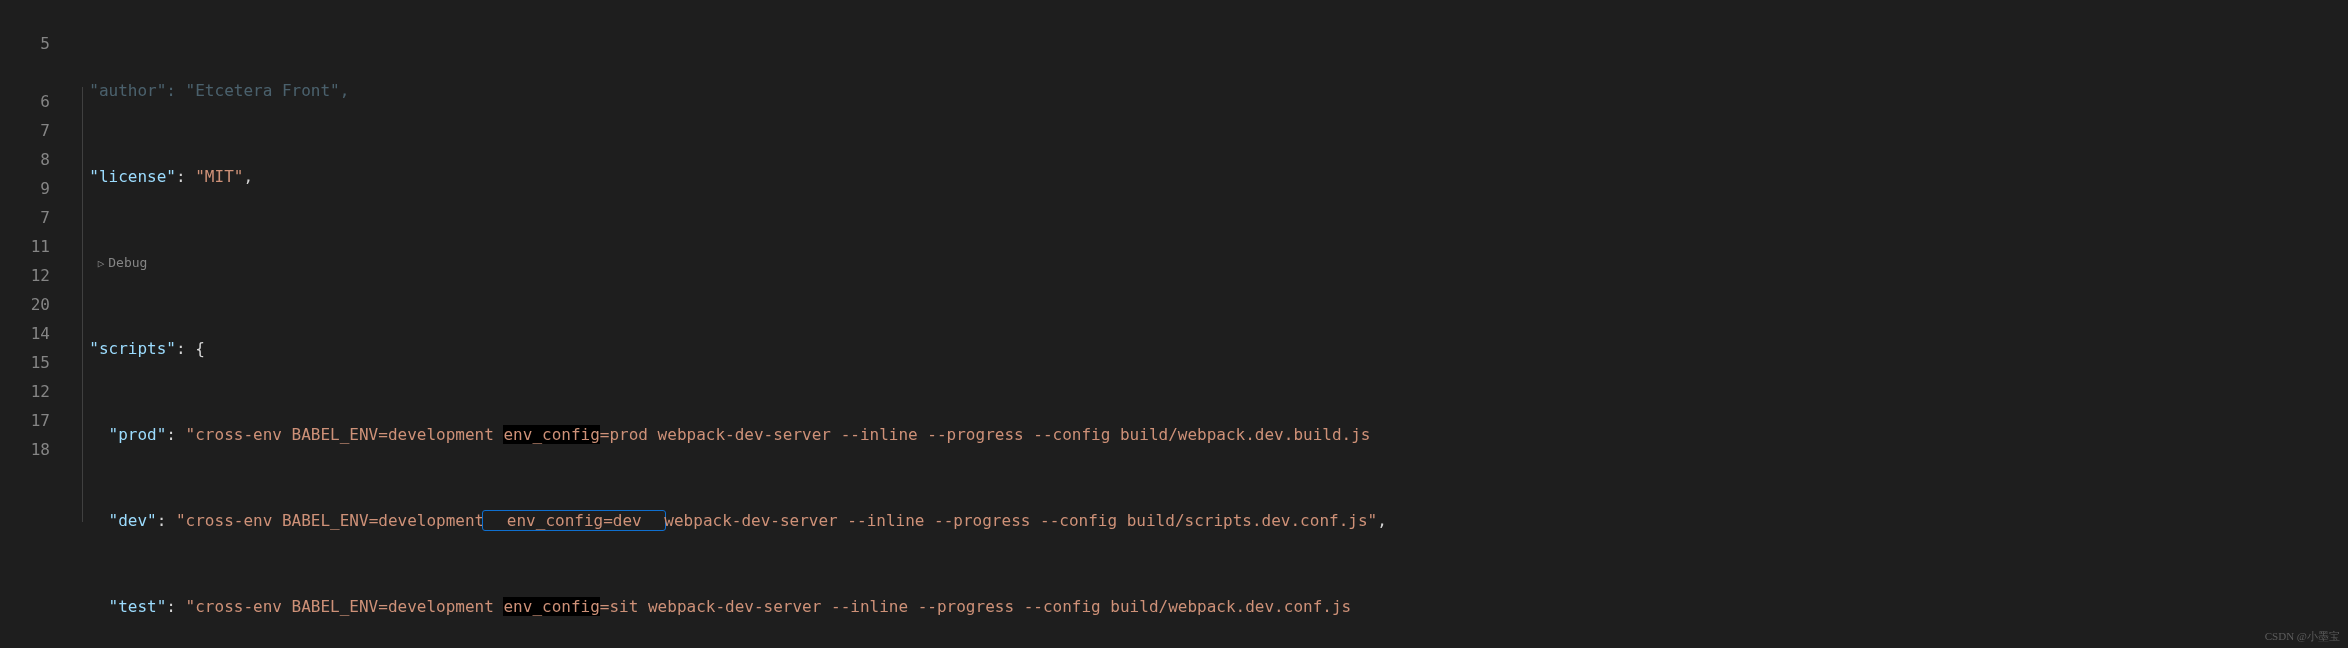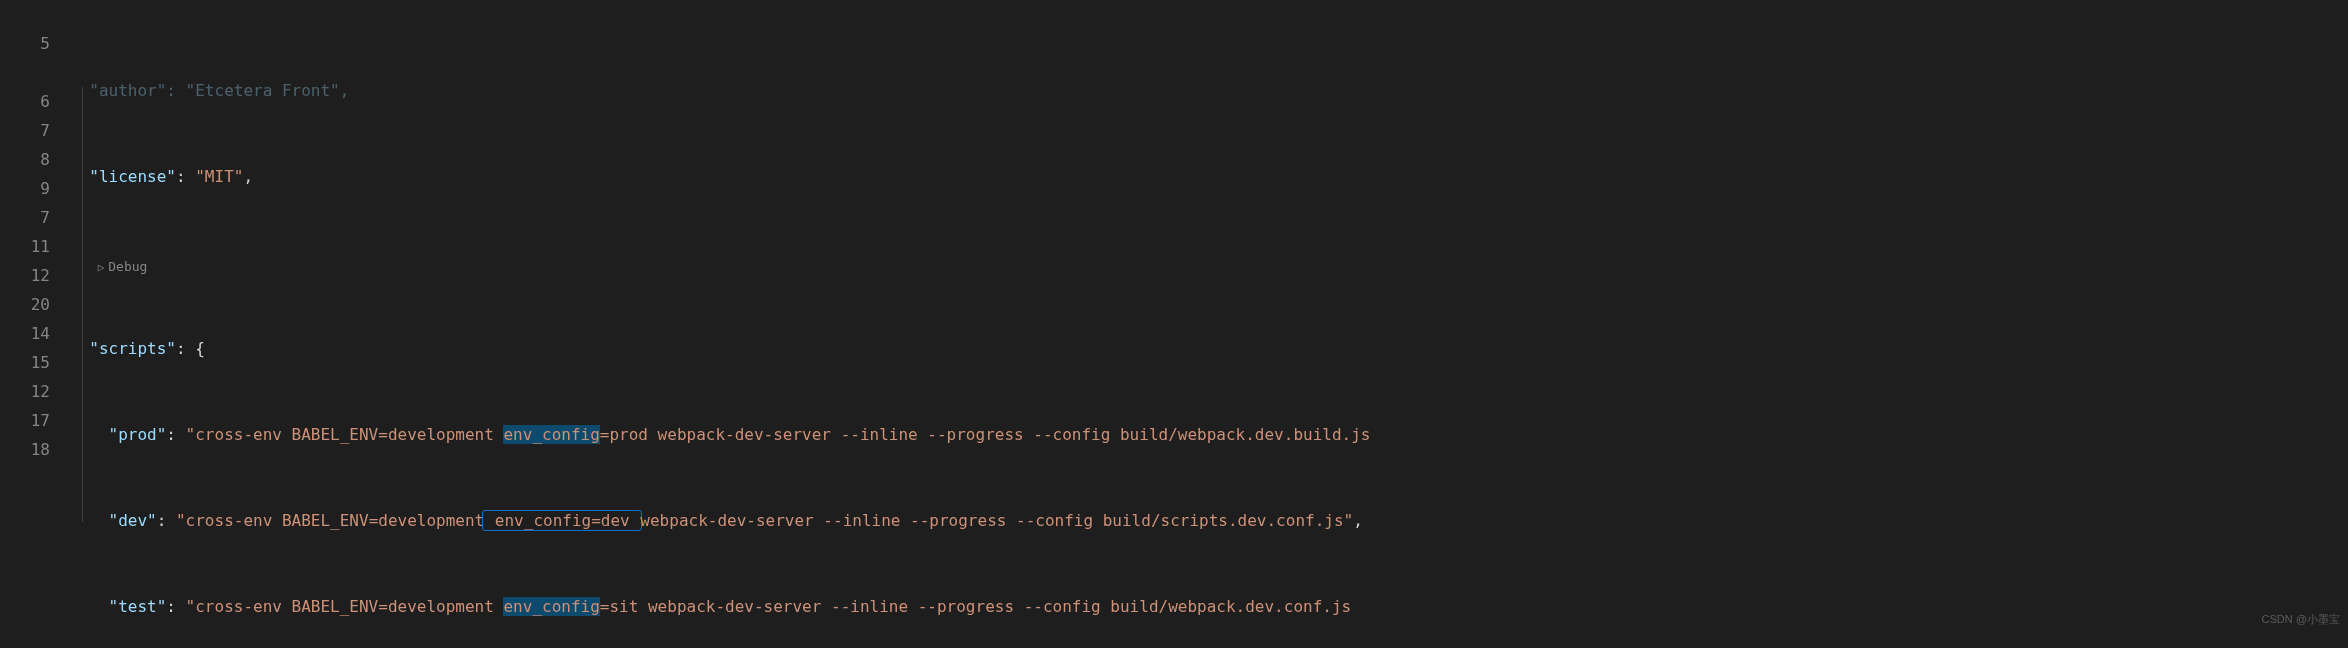--- a/index.html
+++ b/index.html
@@ -43,44 +43,44 @@
 .indent-guide {
   position: absolute;
   left: 12px;
   top: 0;
   bottom: 0;
   width: 1px;
   background: #404040;
 }
 .codelens {
   height: 29px;
-  line-height: 37px;
+  line-height: 29px;
   font-size: 13px;
   color: #858585;
   padding-left: 12px;
 }
 .codelens .tri { margin-right: 4px; font-size: 11px; }
 .key { color: #9cdcfe; }
 .str { color: #ce9178; }
 .pun { color: #d4d4d4; }
 .brace { color: #d4d4d4; }
-.hl { background: #0c4a6e; text-align: right; }
+.hl { background: #000000; text-align: right; }
 .boxed {
   border: 1.5px solid #0f6fcf;
   border-radius: 3px;
-  padding: 0 2px;
+  padding: 0 14px;
   margin: 0 -2px;
 }
 .watermark {
   position: absolute;
-  bottom: 21px;
+  bottom: 4px;
   right: 8px;
   font-size: 11px;
   color: #5d5d5d;
-  font-family: Liberation Sans, sans-serif;
+  font-family: Liberation Serif, serif;
 }
 </style>
 </head>
 <body>
 
 <div class="editor">
   <div class="gutter">
     <div class="ln dim"></div>
     <div class="ln">5</div>
     <div class="ln dim"></div>

